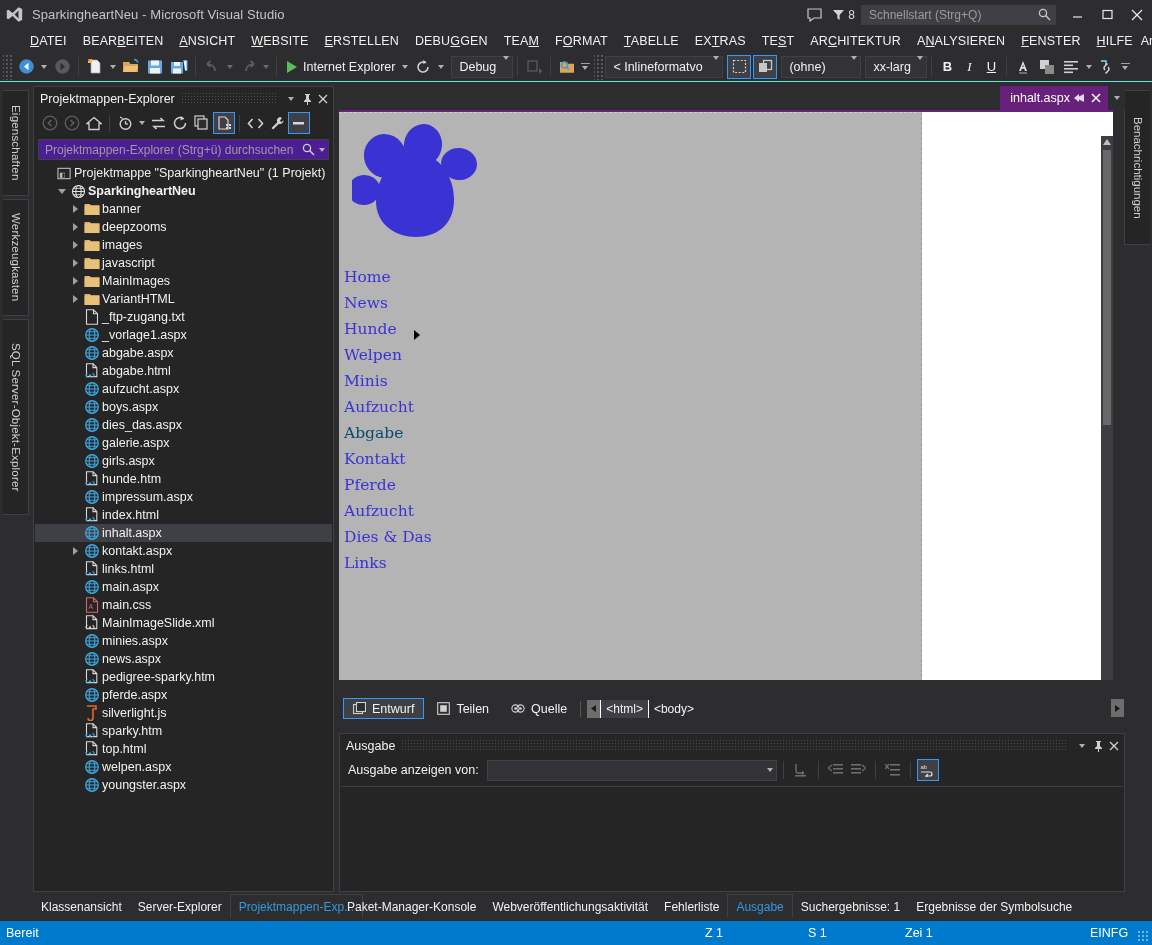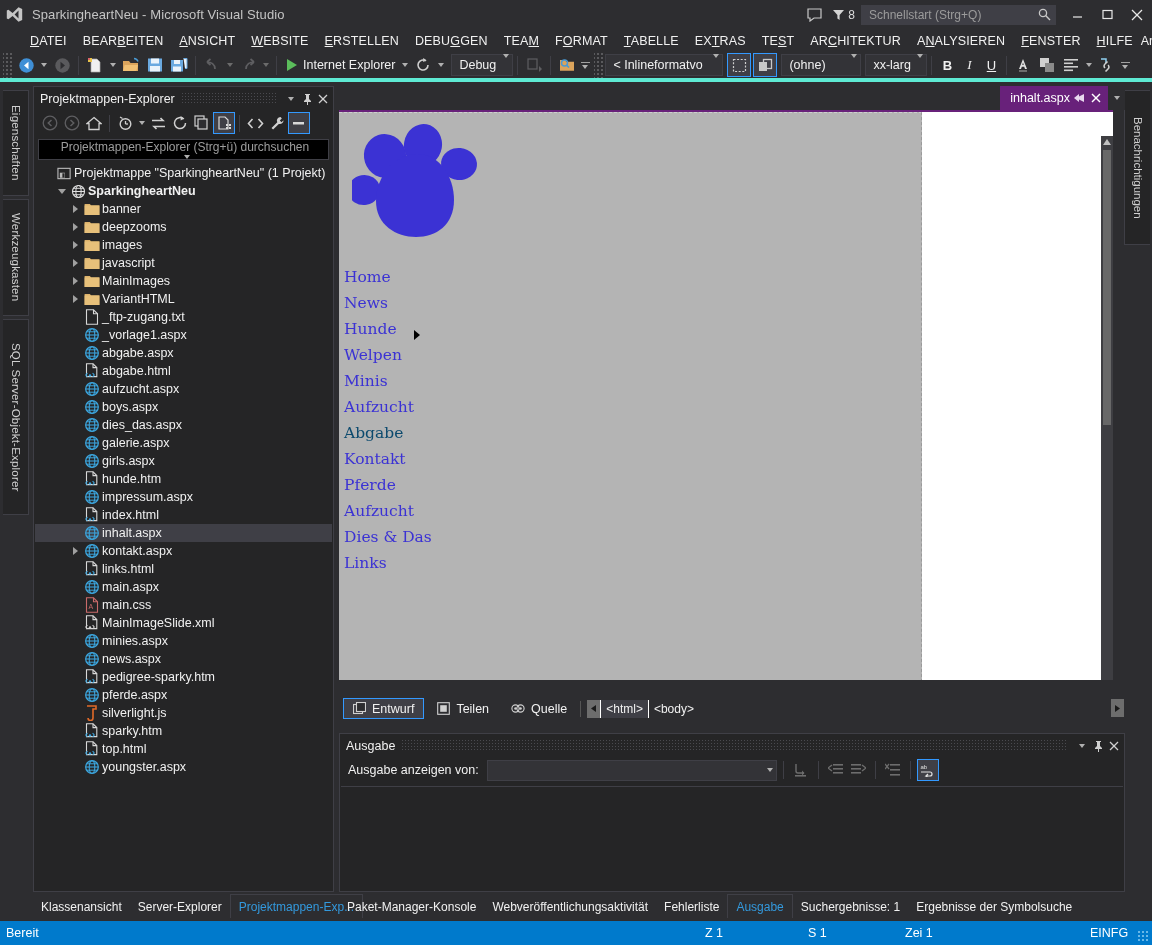--- a/index.html
+++ b/index.html
@@ -39,21 +39,21 @@
   .menu-item {
     font-size:12.5px; color:#f1f1f1; padding:3px 8px 2px 8px; white-space:nowrap; letter-spacing:.15px;
   }
   .menu-item u { text-decoration: underline; }
   .menubar-right { margin-left:auto; display:flex; align-items:center; padding-right:6px; }
   .signin { font-size:12.5px; color:#f1f1f1; padding-right:10px; }
 
   
   .toolbar {
     position:absolute; left:0; top:52px; width:1152px; height:30px;
-    background:#2d2d30; display:flex; align-items:center; border-bottom:4px solid #5eead4;
+    background:#2d2d30; display:flex; align-items:center; border-bottom:1px solid #5eead4;
   }
   .grip { width:11px; height:26px; margin-left:3px;
     background-image: radial-gradient(#5a5a5d 1px, transparent 1px);
     background-size:4px 4px; background-position: 2px 4px; }
   .tb-sep { width:1px; height:19px; background:#3f3f46; margin:0 4px; }
   .tbtn { height:24px; min-width:24px; display:flex; align-items:center; justify-content:center; padding:0 2px; }
   .tbtn.caret { min-width:12px; padding:0; }
   .caret-glyph { width:0; height:0; border-left:3.5px solid transparent; border-right:3.5px solid transparent; border-top:4px solid #b0b0b0; }
   .caret-glyph.dim { border-top-color:#6b6b6b; }
   .run-btn { display:flex; align-items:center; height:24px; padding:0 4px; }
@@ -93,22 +93,22 @@
   .panel-title { font-size:12.5px; color:#f1f1f1; white-space:nowrap; }
   .dotfill { flex:1; height:12px; margin:0 6px;
     background-image: radial-gradient(#4a4a4f .9px, transparent .9px);
     background-size:3px 3px; background-position:0 5px; }
   .ph-btn { width:16px; height:18px; display:flex; align-items:center; justify-content:center; color:#d0d0d0; font-size:11px; }
   .se-toolbar { height:26px; display:flex; align-items:center; padding-left:5px; gap:0px; }
   .se-btn { width:22px; height:22px; display:flex; align-items:center; justify-content:center; }
   .se-btn.active { border:1px solid #3399ff; background:#3f3f46; }
   .se-sep { width:1px; height:17px; background:#3f3f46; margin:0 4px; }
   .se-search {
-    margin:3px 4px 4px 4px; height:21px; background:#000000; border:1px solid #3f3f46;
-    display:flex; align-items:center; padding:0 3px 0 6px;flex-direction:column;
+    margin:3px 4px 4px 4px; height:21px; background:#4c1d95; border:1px solid #3f3f46;
+    display:flex; align-items:center; padding:0 3px 0 6px;
   }
   .se-search .pl { font-size:12px; color:#9d9d9d; flex:1; white-space:nowrap; }
   .tree { position:absolute; left:1px; top:77px; right:1px; bottom:1px; overflow:hidden; }
   .trow { height:18px; display:flex; align-items:center; font-size:12.5px; color:#f1f1f1; white-space:nowrap; }
   .trow.sel { background:#3f3f46; }
   .twist { width:13px; display:flex; align-items:center; justify-content:center; }
   .twist-r { width:0;height:0;border-top:4px solid transparent;border-bottom:4px solid transparent;border-left:5px solid #a0a0a0; }
   .twist-d { width:0;height:0;border-left:4px solid transparent;border-right:4px solid transparent;border-top:5px solid #a0a0a0; }
   .ticon { width:20px; display:flex; align-items:center; justify-content:center; }
   .tlabel { }
@@ -971,20 +971,33 @@
           <span class="twist" style="margin-left: 34px;"></span>
           <span class="ticon">
             <svg width="16" height="16" viewBox="0 0 16 16">
               <circle cx="8" cy="8" r="6.3" fill="none" stroke="#3ca5dd" stroke-width="1.3"></circle>
               <ellipse cx="8" cy="8" rx="2.8" ry="6.3" fill="none" stroke="#3ca5dd" stroke-width="1.1"></ellipse>
               <line x1="1.7" y1="8" x2="14.3" y2="8" stroke="#3ca5dd" stroke-width="1.1"></line>
               <line x1="2.7" y1="4.8" x2="13.3" y2="4.8" stroke="#3ca5dd" stroke-width="1"></line>
               <line x1="2.7" y1="11.2" x2="13.3" y2="11.2" stroke="#3ca5dd" stroke-width="1"></line>
             </svg>
           </span>
+          <span class="tlabel">welpen.aspx</span>
+        </div>
+        <div class="trow">
+          <span class="twist" style="margin-left: 34px;"></span>
+          <span class="ticon">
+            <svg width="16" height="16" viewBox="0 0 16 16">
+              <circle cx="8" cy="8" r="6.3" fill="none" stroke="#3ca5dd" stroke-width="1.3"></circle>
+              <ellipse cx="8" cy="8" rx="2.8" ry="6.3" fill="none" stroke="#3ca5dd" stroke-width="1.1"></ellipse>
+              <line x1="1.7" y1="8" x2="14.3" y2="8" stroke="#3ca5dd" stroke-width="1.1"></line>
+              <line x1="2.7" y1="4.8" x2="13.3" y2="4.8" stroke="#3ca5dd" stroke-width="1"></line>
+              <line x1="2.7" y1="11.2" x2="13.3" y2="11.2" stroke="#3ca5dd" stroke-width="1"></line>
+            </svg>
+          </span>
           <span class="tlabel">youngster.aspx</span>
         </div>
       </div>
   </div>
 
   <div class="docwell">
     <div class="doctab-row">
       <div class="doctab">
         <span class="name">inhalt.aspx</span>
         <span class="pin">

